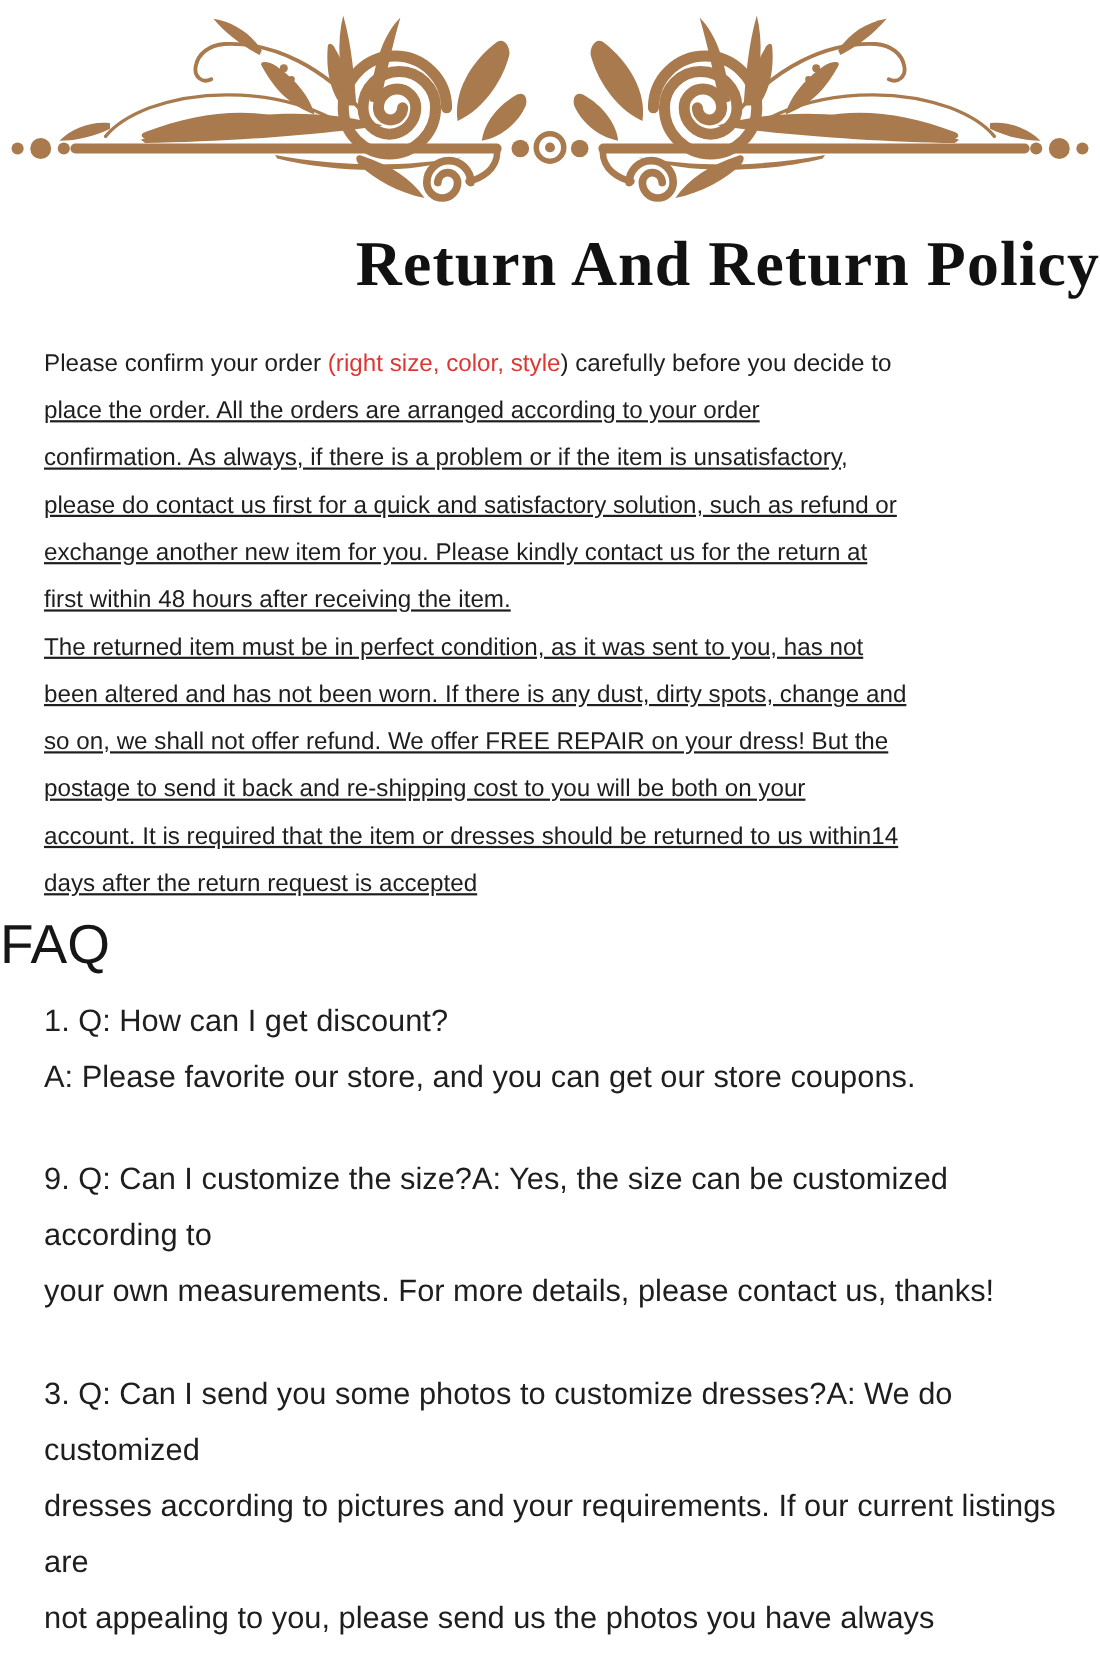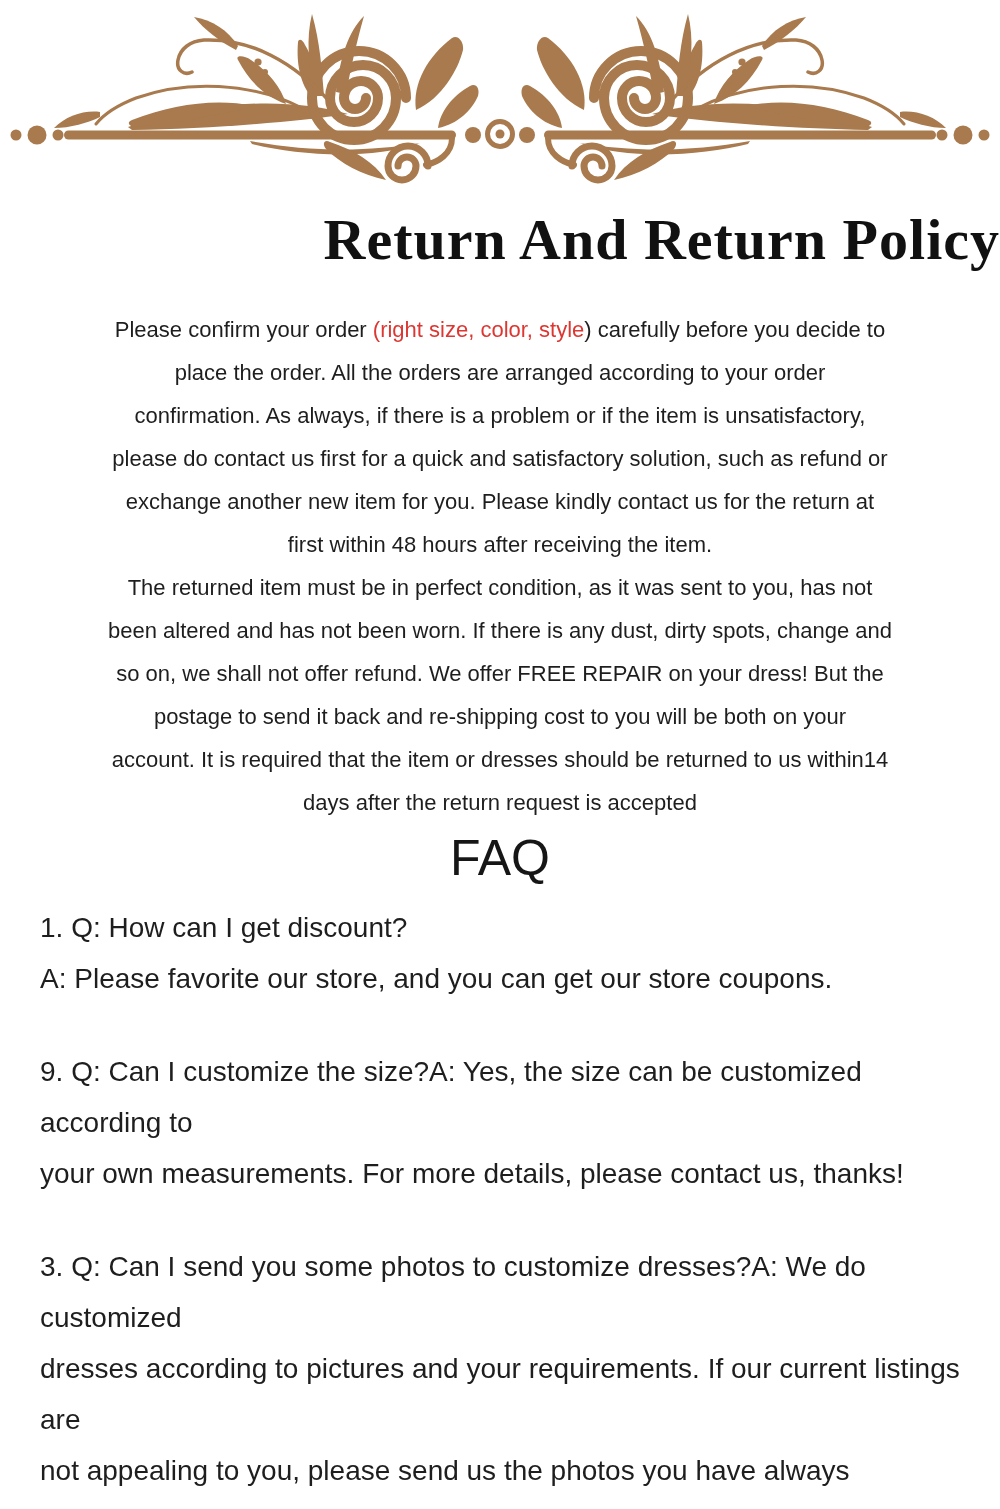--- a/index.html
+++ b/index.html
@@ -30,27 +30,25 @@
     font-weight: 700;
     font-size: 58px;
     line-height: 1.15;
     letter-spacing: 1px;
     color: var(--title);
   }
   .policy {
     margin: 34px 40px 0 40px;
     font-size: 22px;
     line-height: 43px;
-    text-align: center;
   }
-  .pre { white-space: pre-line; }
+  .pre { white-space: pre-line; text-decoration: underline; }
   .red { color: var(--highlight-red); }
   .faq-heading {
     margin: 4px 0 14px 0;
-    text-align: center;
     font-weight: 400;
     font-size: 50px;
     line-height: 60px;
     color: #161616;
   }
   .faq-list { margin: 0 40px; font-size: 28px; line-height: 51px; }
   .faq-item { white-space: pre-line; margin-bottom: 42px; }
   .faq-item:last-child { margin-bottom: 0; }
 </style>
 </head>

